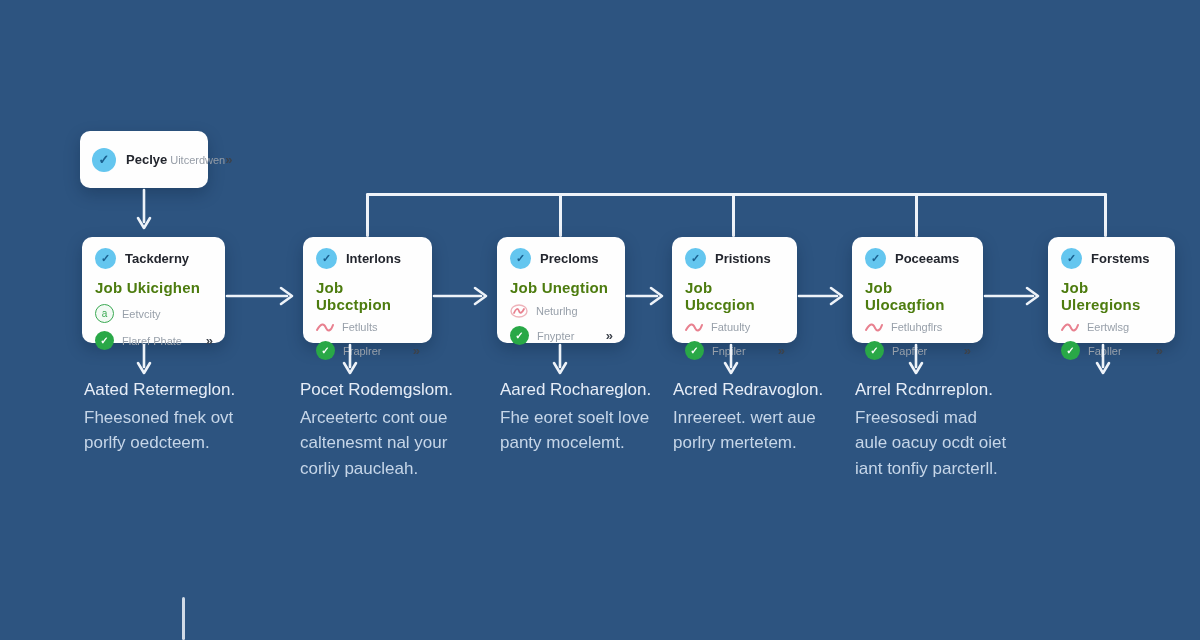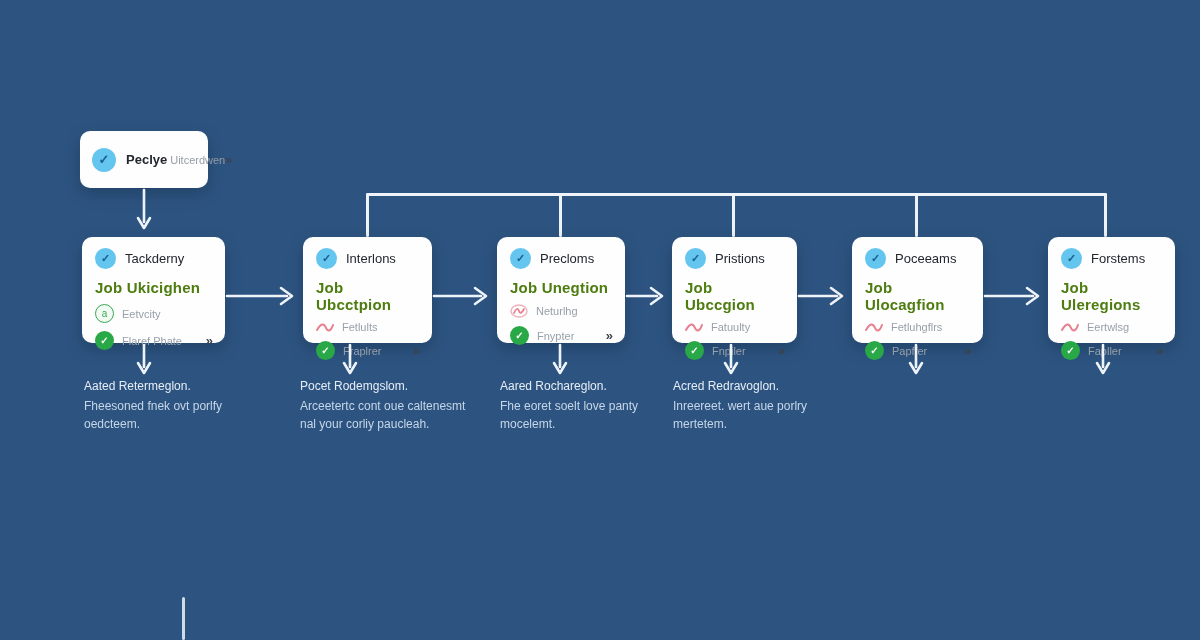--- a/index.html
+++ b/index.html
@@ -16,26 +16,26 @@
   .badge{border-radius:50%;display:flex;align-items:center;justify-content:center;flex:0 0 auto;}
   .badge.blue{width:24px;height:24px;background:#64c6ef;color:#1a608f;font-size:13px;font-weight:bold;}
   .badge.green{width:19px;height:19px;background:#29a847;color:#fff;font-size:10px;font-weight:bold;}
   .circled-a{width:17px;height:17px;border:1.6px solid #3aa952;border-radius:50%;
              color:#3aa952;font-size:10px;display:flex;align-items:center;justify-content:center;
              flex:0 0 auto;background:#f2faf4;}
   
   .main-card{padding:11px 13px;height:106px;}
   .card-head{display:flex;align-items:center;gap:9px;}
   .card-head .badge.blue{width:21px;height:21px;font-size:11px;}
-  .card-tag{font-size:13px;font-weight:normal;color:#23262e;}
+  .card-tag{font-size:13px;font-weight:bold;color:#23262e;}
   .card-heading{margin-top:10px;font-size:15px;font-weight:bold;color:#4d7c0f;letter-spacing:.2px;}
   .card-row{display:flex;align-items:center;gap:8px;margin-top:8px;font-size:11px;color:#98a0aa;}
   .chev{margin-left:auto;color:#3c424b;font-size:13px;font-weight:bold;letter-spacing:-1px;}
   
-  .note{position:absolute;font-size:12px;line-height:1.5;color:#c6d6e8;}
+  .note{position:absolute;font-size:17px;line-height:1.5;color:#c6d6e8;}
   .note-title{color:#e6edf7;margin-bottom:2px;}
   
   .hline,.vline{position:absolute;background:#eef3f9;border-radius:2px;}
   svg.arrow{position:absolute;overflow:visible;}
   svg.arrow line,svg.arrow polyline{stroke:#eef3f9;stroke-width:2.6;fill:none;
         stroke-linecap:round;stroke-linejoin:round;}
   .squig{flex:0 0 auto;}
 </style>
 </head>
 <body>
@@ -233,16 +233,20 @@
     <div>Arceetertc cont oue caltenesmt nal your corliy paucleah.</div>
   </div>
   <div class="note" style="left:500px;top:377px;width:160px;">
     <div class="note-title">Aared Rochareglon.</div>
     <div>Fhe eoret soelt love panty mocelemt.</div>
   </div>
   <div class="note" style="left:673px;top:377px;width:160px;">
     <div class="note-title">Acred Redravoglon.</div>
     <div>Inreereet. wert aue porlry mertetem.</div>
   </div>
+  <div class="note" style="left:855px;top:377px;width:152px;">
+    <div class="note-title">Arrel Rcdnrreplon.</div>
+    <div>Freesosedi mad aule oacuy ocdt oiet iant tonfiy parcterll.</div>
+  </div>
 
   <div class="vline" style="left:182px;top:597px;width:2.5px;height:43px;opacity:.85;"></div>
 
 </div>
 
 </body></html>

